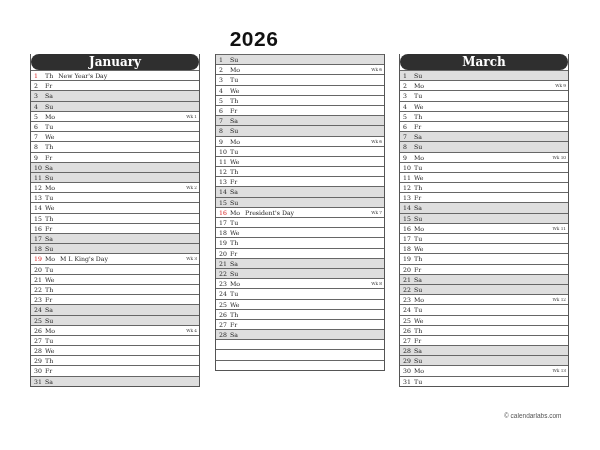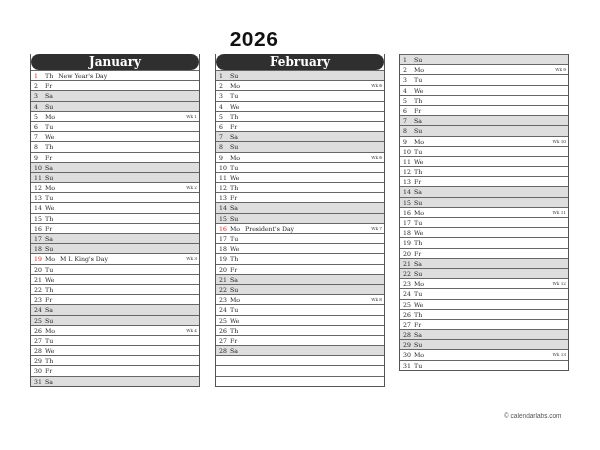--- a/index.html
+++ b/index.html
@@ -52,21 +52,20 @@
       <div class="row"><span class="num">26</span><span class="dow">Mo</span><span class="wk">Wk 4</span></div>
       <div class="row"><span class="num">27</span><span class="dow">Tu</span></div>
       <div class="row"><span class="num">28</span><span class="dow">We</span></div>
       <div class="row"><span class="num">29</span><span class="dow">Th</span></div>
       <div class="row"><span class="num">30</span><span class="dow">Fr</span></div>
       <div class="row we"><span class="num">31</span><span class="dow">Sa</span></div>
     </div>
 </div>
 
 <div class="month" style="left:215px;">
-  <div class="month-head">February</div>
   <div class="rows">
       <div class="row we"><span class="num">1</span><span class="dow">Su</span></div>
       <div class="row"><span class="num">2</span><span class="dow">Mo</span><span class="wk">Wk 6</span></div>
       <div class="row"><span class="num">3</span><span class="dow">Tu</span></div>
       <div class="row"><span class="num">4</span><span class="dow">We</span></div>
       <div class="row"><span class="num">5</span><span class="dow">Th</span></div>
       <div class="row"><span class="num">6</span><span class="dow">Fr</span></div>
       <div class="row we"><span class="num">7</span><span class="dow">Sa</span></div>
       <div class="row we"><span class="num">8</span><span class="dow">Su</span></div>
       <div class="row"><span class="num">9</span><span class="dow">Mo</span><span class="wk">Wk 6</span></div>
@@ -89,20 +88,21 @@
       <div class="row"><span class="num">26</span><span class="dow">Th</span></div>
       <div class="row"><span class="num">27</span><span class="dow">Fr</span></div>
       <div class="row we"><span class="num">28</span><span class="dow">Sa</span></div>
       <div class="row"><span class="num"></span><span class="dow"></span></div>
       <div class="row"><span class="num"></span><span class="dow"></span></div>
       <div class="row"><span class="num"></span><span class="dow"></span></div>
     </div>
 </div>
 
 <div class="month" style="left:399px;">
+  <div class="month-head">March</div>
   <div class="rows">
       <div class="row we"><span class="num">1</span><span class="dow">Su</span></div>
       <div class="row"><span class="num">2</span><span class="dow">Mo</span><span class="wk">Wk 9</span></div>
       <div class="row"><span class="num">3</span><span class="dow">Tu</span></div>
       <div class="row"><span class="num">4</span><span class="dow">We</span></div>
       <div class="row"><span class="num">5</span><span class="dow">Th</span></div>
       <div class="row"><span class="num">6</span><span class="dow">Fr</span></div>
       <div class="row we"><span class="num">7</span><span class="dow">Sa</span></div>
       <div class="row we"><span class="num">8</span><span class="dow">Su</span></div>
       <div class="row"><span class="num">9</span><span class="dow">Mo</span><span class="wk">Wk 10</span></div>

